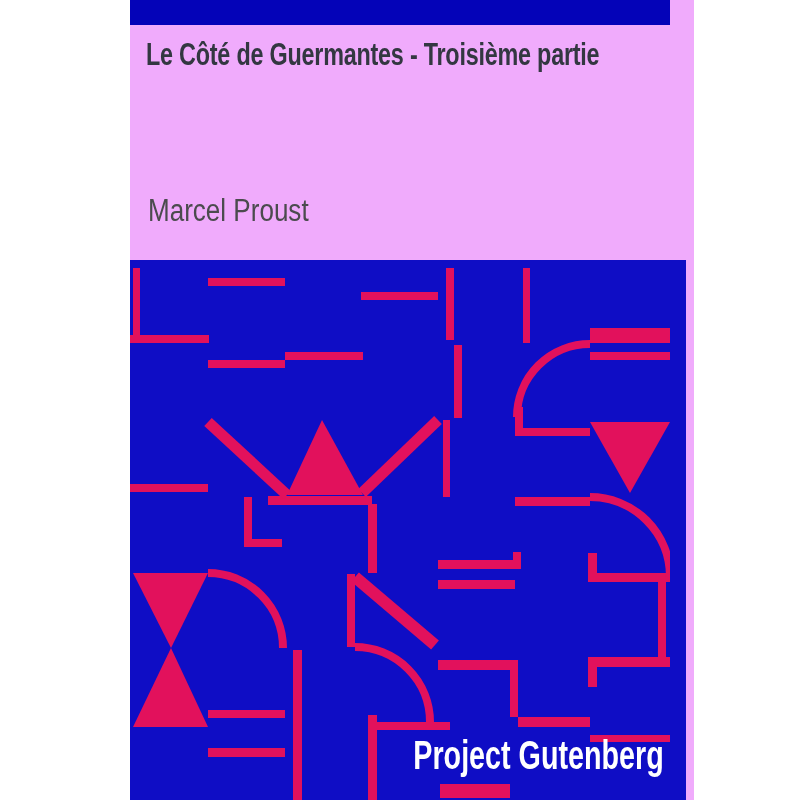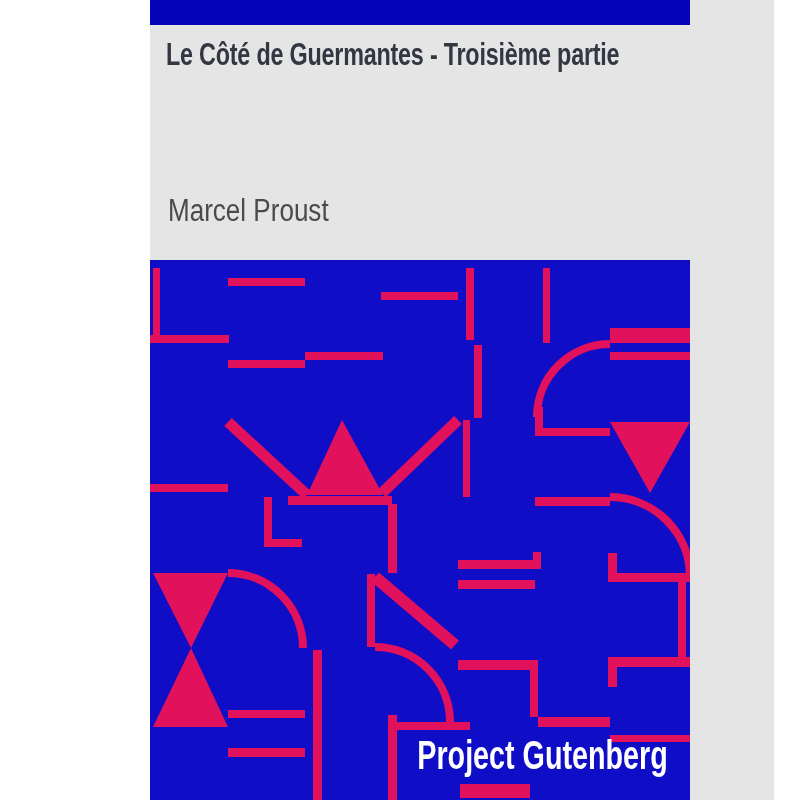--- a/index.html
+++ b/index.html
@@ -4,23 +4,22 @@
 <style>
   html,body{margin:0;padding:0;background:#ffffff;}
   .page{
     position:relative;
     width:800px;height:800px;
     background:var(--page-bg,#ffffff);
     overflow:hidden;
     font-family:"Liberation Sans", sans-serif;
   }
   .cover{
-    position:absolute;left:130px;top:0;width:624px;height:800px;
-    background:#e5e5e5;
-    margin-left:20px;
+    position:absolute;left:130px;top:0;width:564px;height:800px;
+    background:#f0abfc;
   }
   .topbar{
     position:absolute;left:0;top:0;width:540px;height:25px;
     background:var(--bar-color,#0403b8);
   }
   .title{
     position:absolute;left:16px;top:34px;margin:0;
     font-size:32px;font-weight:700;line-height:1.25;
     letter-spacing:-0.3px;white-space:nowrap;
     color:var(--title-color,#333741);
@@ -30,20 +29,21 @@
     position:absolute;left:18px;top:194px;margin:0;
     font-size:31px;font-weight:400;line-height:1.1;
     white-space:nowrap;
     color:var(--author-color,#4b4b4e);
     transform:scaleX(0.84);transform-origin:left top;
   }
   .art{
     position:absolute;left:0;top:260px;width:540px;height:540px;
     background:var(--art-bg,#0f0dc5);
     overflow:hidden;
+    padding-left:16px;
   }
   .art svg{position:absolute;left:0;top:0;display:block;}
   .pg{
     position:absolute;right:22px;bottom:24px;margin:0;
     font-size:41px;font-weight:700;line-height:1;
     white-space:nowrap;
     color:var(--pub-color,#ffffff);
     transform:scaleX(0.70);transform-origin:right bottom;
   }
 </style>

